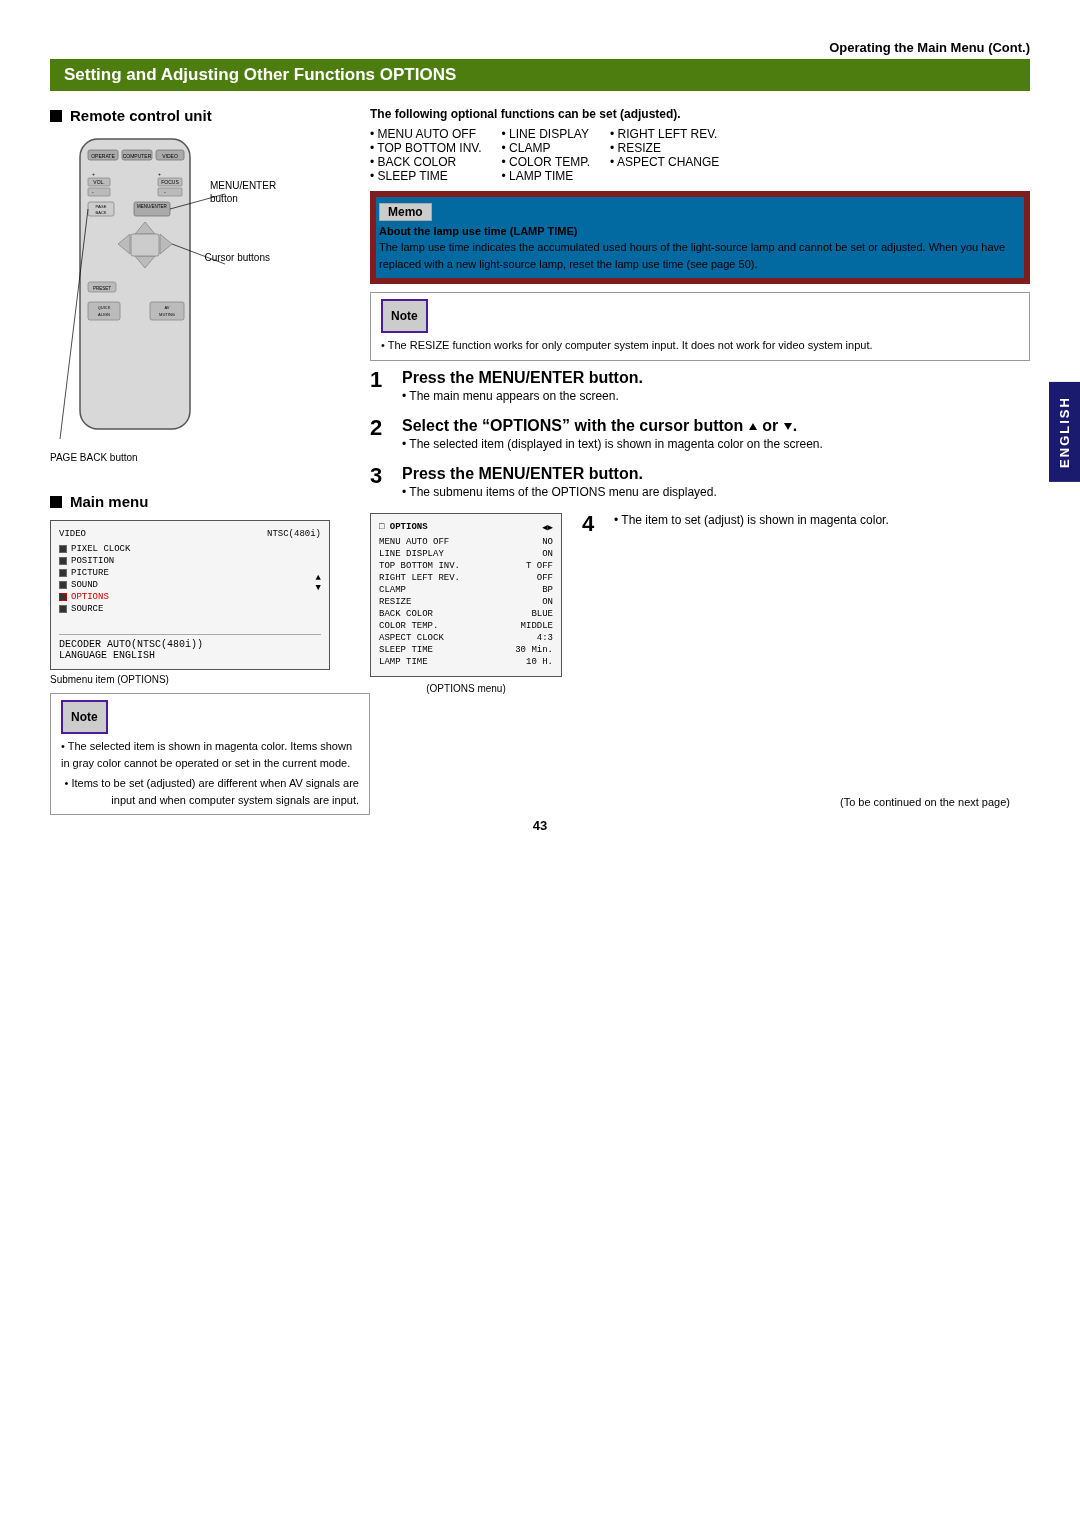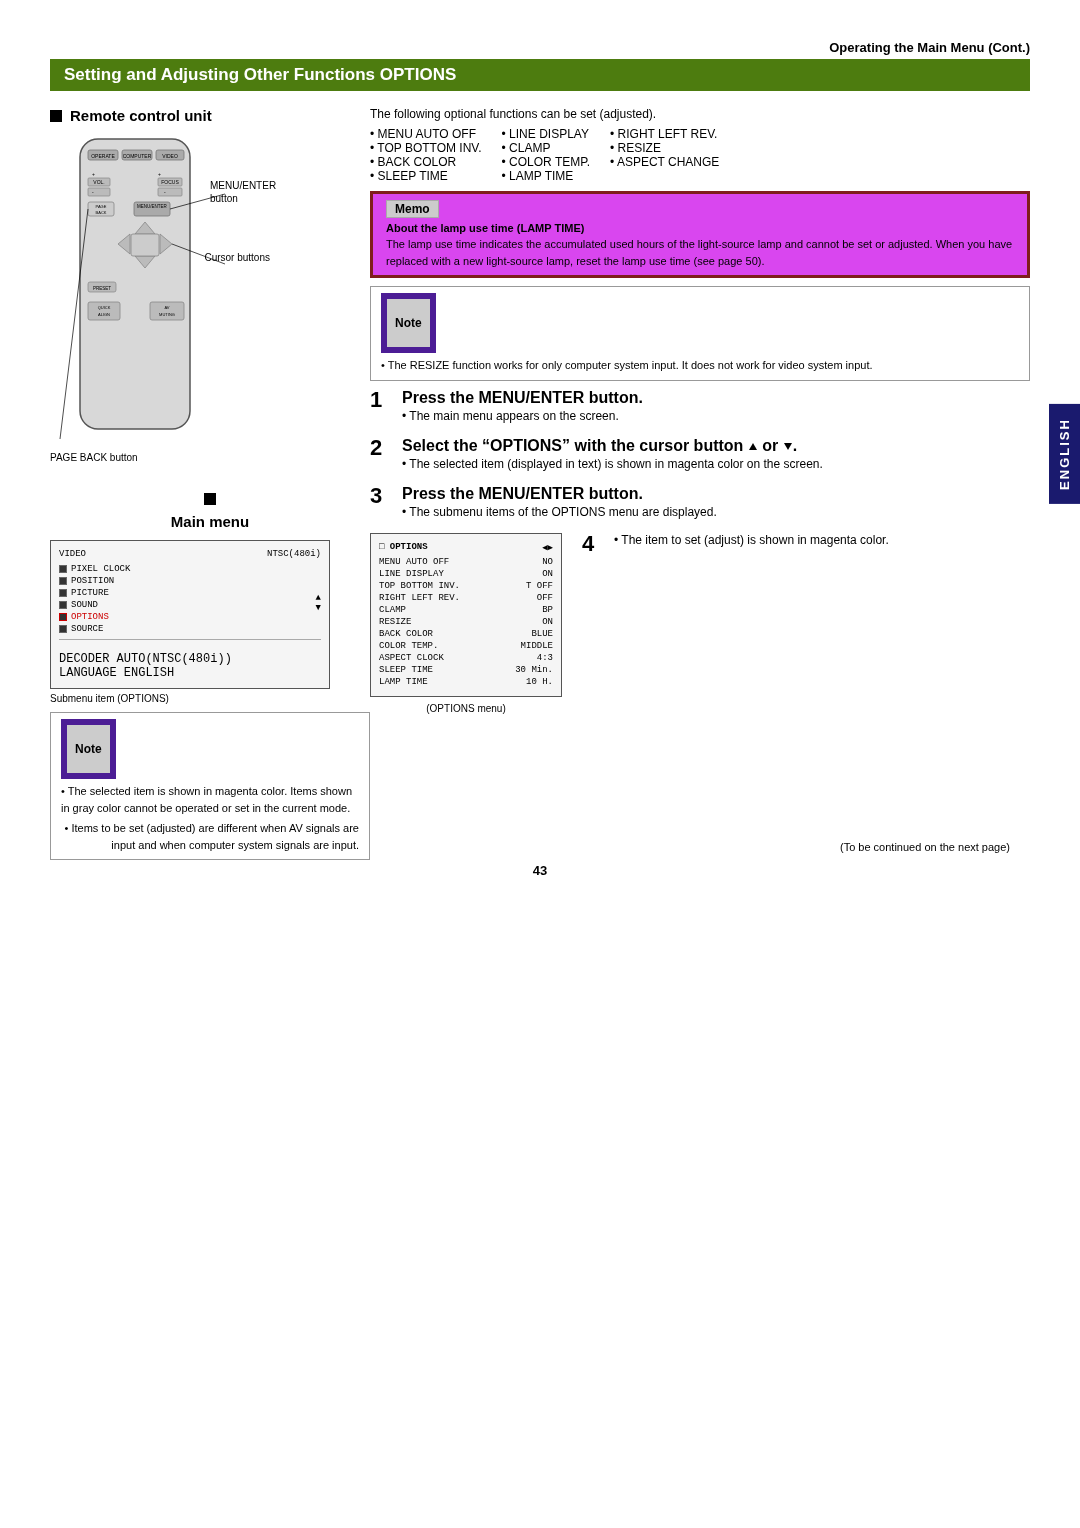--- a/index.html
+++ b/index.html
@@ -87,24 +87,24 @@
       height: 8px;
       border: 1px solid #666;
       display: inline-block;
       background: #fff;
     }
     .menu-checkbox-checked {
       background: #333;
     }
     
     .memo-box {
-      border: 3px solid #7f1d1d;
-      padding: 6px 13px;
+      border: 6px solid #7f1d1d;
+      padding: 6px 3px;
       margin: 8px 0;
-      background: #d946ef;
+      background: #0369a1;
     }
     .memo-title {
       font-size: 12px;
       font-weight: bold;
       background: #ccc;
       display: inline-block;
       padding: 1px 8px;
       margin-bottom: 4px;
       border: 1px solid #aaa;
     }
@@ -122,23 +122,23 @@
       border: 1px solid #999;
       padding: 6px 10px;
       margin: 8px 0;
       background: #fff;
     }
     .note-title {
       font-size: 12px;
       font-weight: bold;
       background: #ccc;
       display: inline-block;
-      padding: 17px 8px;
-      margin-bottom: 4px;
-      border: 6px solid #4c1d95;
+      padding: 8px 8px;
+      margin-bottom: 4px;
+      border: 2px solid #4c1d95;
     }
     .note-text {
       font-size: 11px;
       line-height: 1.5;
     }
     
     .step {
       display: flex;
       gap: 8px;
       align-items: flex-start;
@@ -294,21 +294,21 @@
           <line x1="122" y1="110" x2="175" y2="130" stroke="#000" stroke-width="0.7"></line>
 
           <line x1="38" y1="75" x2="10" y2="305" stroke="#000" stroke-width="0.7"></line>
         </svg>
         
         <div style="position:absolute; top:45px; right:0; font-size:10px; width:60px; line-height:1.3;">MENU/ENTER button</div>
         <div style="position:absolute; top:118px; right:0; font-size:10px;">Cursor buttons</div>
         <div style="position:absolute; bottom:14px; left:0; font-size:10px;">PAGE BACK button</div>
       </div>
 
-      <div class="subsection-title" style="margin-top:16px;flex-direction:column;">
+      <div class="subsection-title" style="margin-top:16px;">
         <span class="black-square"></span>
         <span>Main menu</span>
       </div>
 
       <div class="menu-screen">
         <div class="menu-screen-title">
           <span>VIDEO</span>
           <span>NTSC(480i)</span>
         </div>
         <div style="display:flex; gap:8px; align-items:flex-start;">
@@ -318,37 +318,37 @@
             <div class="menu-item"><span class="menu-checkbox menu-checkbox-checked"></span> PICTURE</div>
             <div class="menu-item"><span class="menu-checkbox menu-checkbox-checked"></span> SOUND</div>
             <div class="menu-item menu-item-selected"><span class="menu-checkbox menu-checkbox-checked" style="border-color:#c00;"></span> OPTIONS</div>
             <div class="menu-item"><span class="menu-checkbox menu-checkbox-checked"></span> SOURCE</div>
           </div>
           <div style="display:flex; flex-direction:column; justify-content:center; padding-top:30px;">
             <div style="font-size:9px;">▲</div>
             <div style="font-size:9px;">▼</div>
           </div>
         </div>
-        <div style="margin-top:4px; border-top:1px solid #aaa; padding-top:12px; font-size:12px;">
+        <div style="margin-top:19px; border-top:1px solid #aaa; padding-top:4px; font-size:10px;">
           <div>DECODER    AUTO(NTSC(480i))</div>
           <div>LANGUAGE  ENGLISH</div>
         </div>
       </div>
       <div style="font-size:10px; margin-bottom:8px;">Submenu item (OPTIONS)</div>
 
       <div class="note-box">
         <div class="note-title">Note</div>
         <div class="note-text">• <span>The selected item is shown in magenta color. Items shown in gray color cannot be operated or set in the current mode.</span></div>
         <div class="note-text" style="margin-top:4px;text-align:right;">• <span>Items to be set (adjusted) are different when AV signals are input and when computer system signals are input.</span></div>
       </div>
     </div>
 
     <div class="right-col">
 
-      <div style="font-size:12px; font-weight:normal; margin-bottom:6px;">The following optional functions can be set (adjusted).</div>
+      <div style="font-size:12px; font-weight:bold; margin-bottom:6px;">The following optional functions can be set (adjusted).</div>
       <table style="border-collapse:collapse; font-size:12px; margin-bottom:8px;">
         <tbody>
             <tr>
           <td style="padding-right:20px; vertical-align:top;">• MENU AUTO OFF<br>• TOP BOTTOM INV.<br>• BACK COLOR<br>• SLEEP TIME</td>
           <td style="padding-right:20px; vertical-align:top;">• LINE DISPLAY<br>• CLAMP<br>• COLOR TEMP.<br>• LAMP TIME</td>
           <td style="vertical-align:top;">• RIGHT LEFT REV.<br>• RESIZE<br>• ASPECT CHANGE</td>
         </tr>
       </tbody>
         </table>
 

